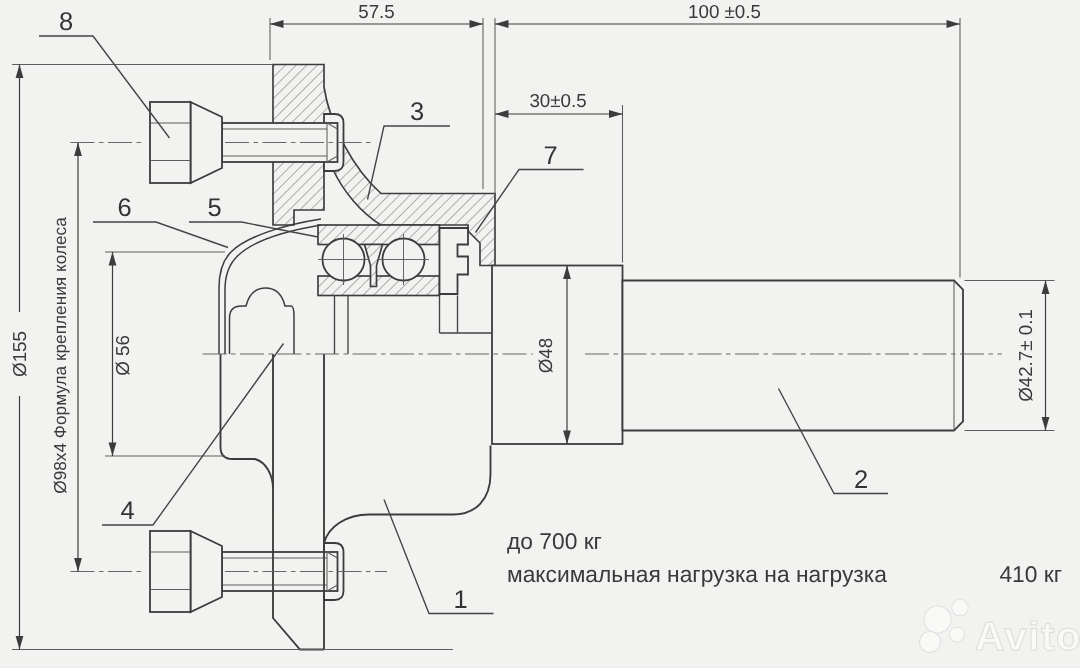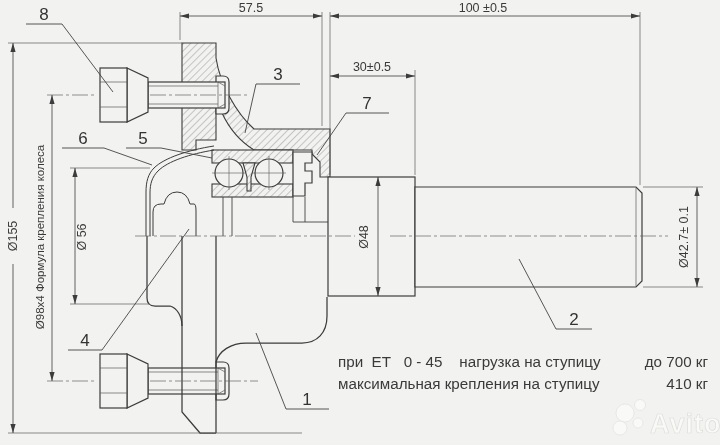--- a/index.html
+++ b/index.html
@@ -153,23 +153,22 @@
     <circle cx="625" cy="413" r="9" fill="#fbfbf9" stroke="#dedede" stroke-width="0.7"></circle>
     <circle cx="640" cy="405" r="5.5" fill="#fbfbf9" stroke="#dedede" stroke-width="0.7"></circle>
     <circle cx="620" cy="428" r="7" fill="#fbfbf9" stroke="#dedede" stroke-width="0.7"></circle>
     <circle cx="638" cy="423" r="5" fill="#fbfbf9" stroke="#dedede" stroke-width="0.7"></circle>
     <text class="wmtxt" x="650" y="433">Avito</text>
   </g>
 </svg>
 
 <div class="specs">
   <div class="spec-line">
-    <span>при  ЕТ   0 - 45    нагрузка на ступицу</span>
     <span>до 700 кг</span>
   </div>
   <div class="spec-line">
   </div>
   <div class="spec-line">
-    <span>максимальная крепления на ступицу</span>
+    <span>максимальная нагрузка на нагрузка</span>
     <span>410 кг</span>
   </div>
 </div>
 </div>
 
 </body></html>

